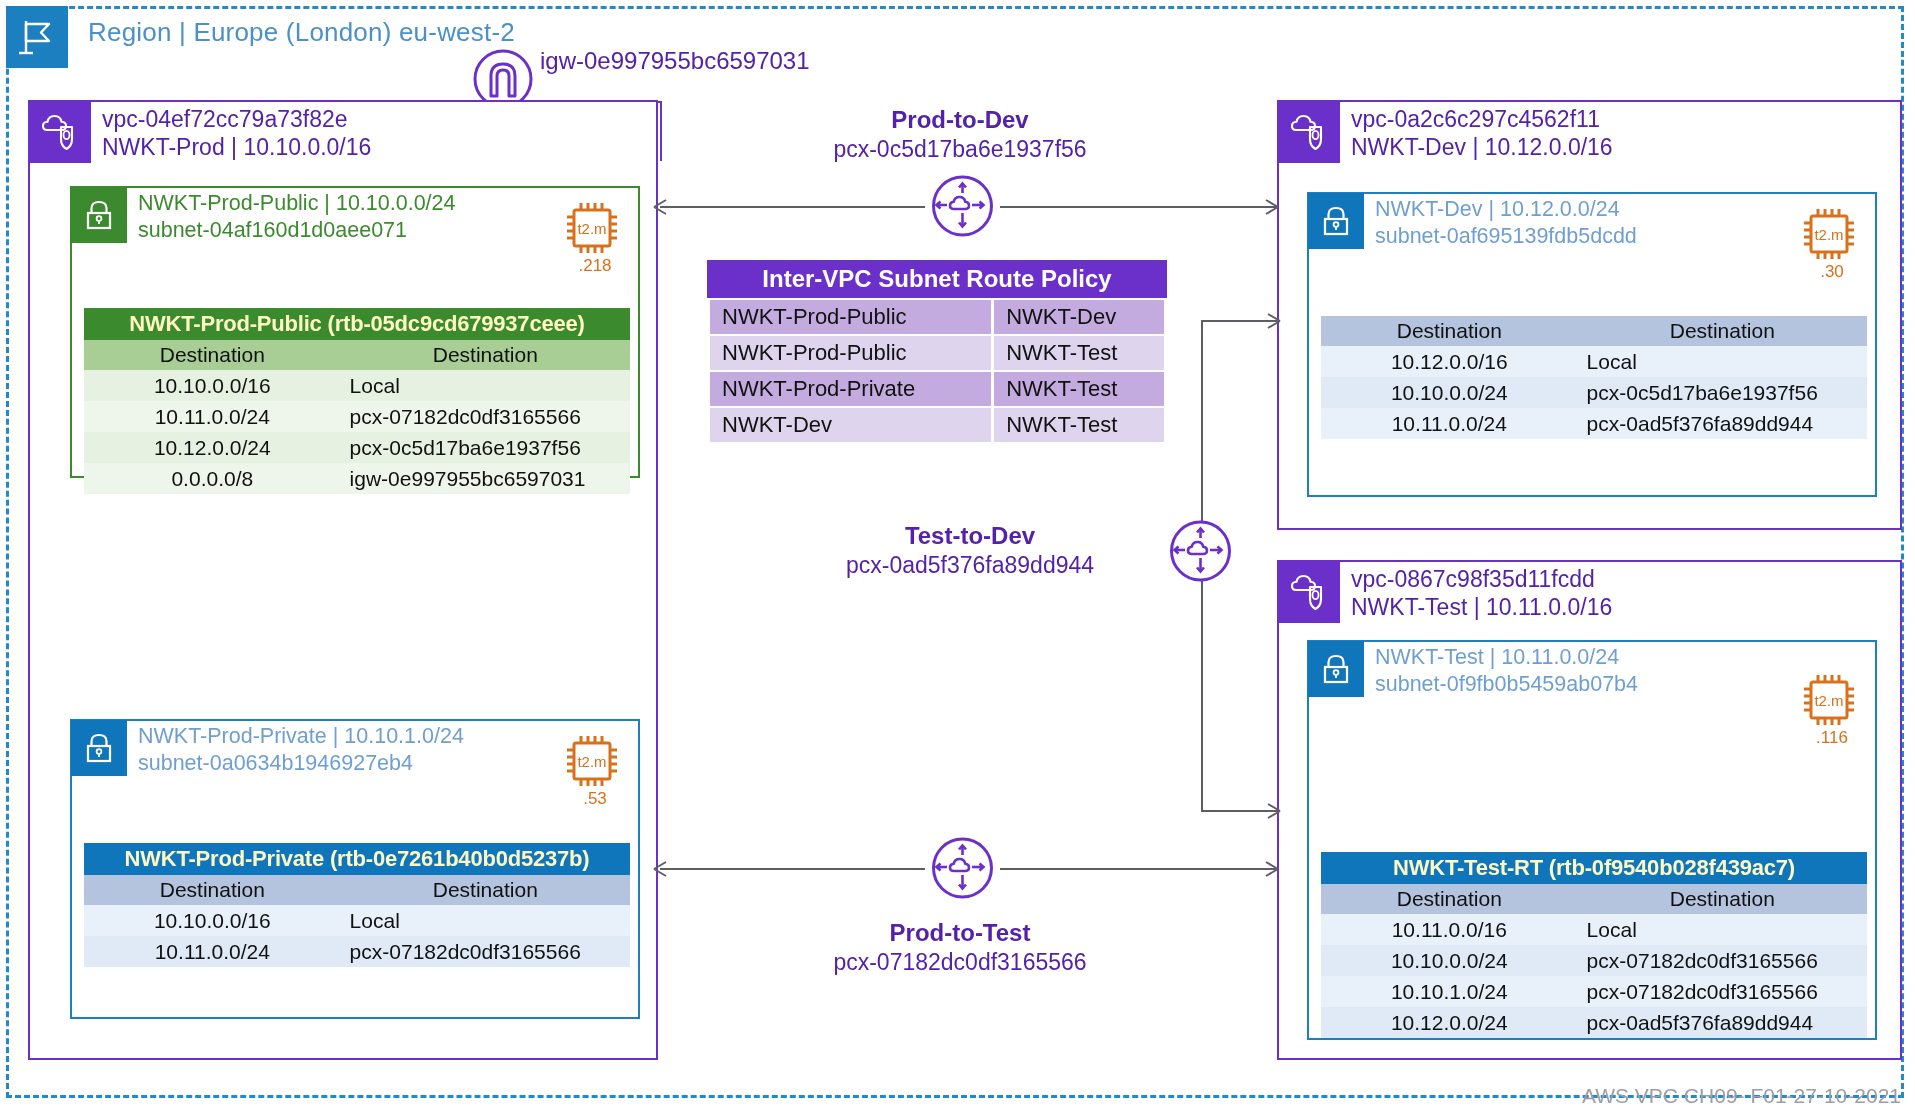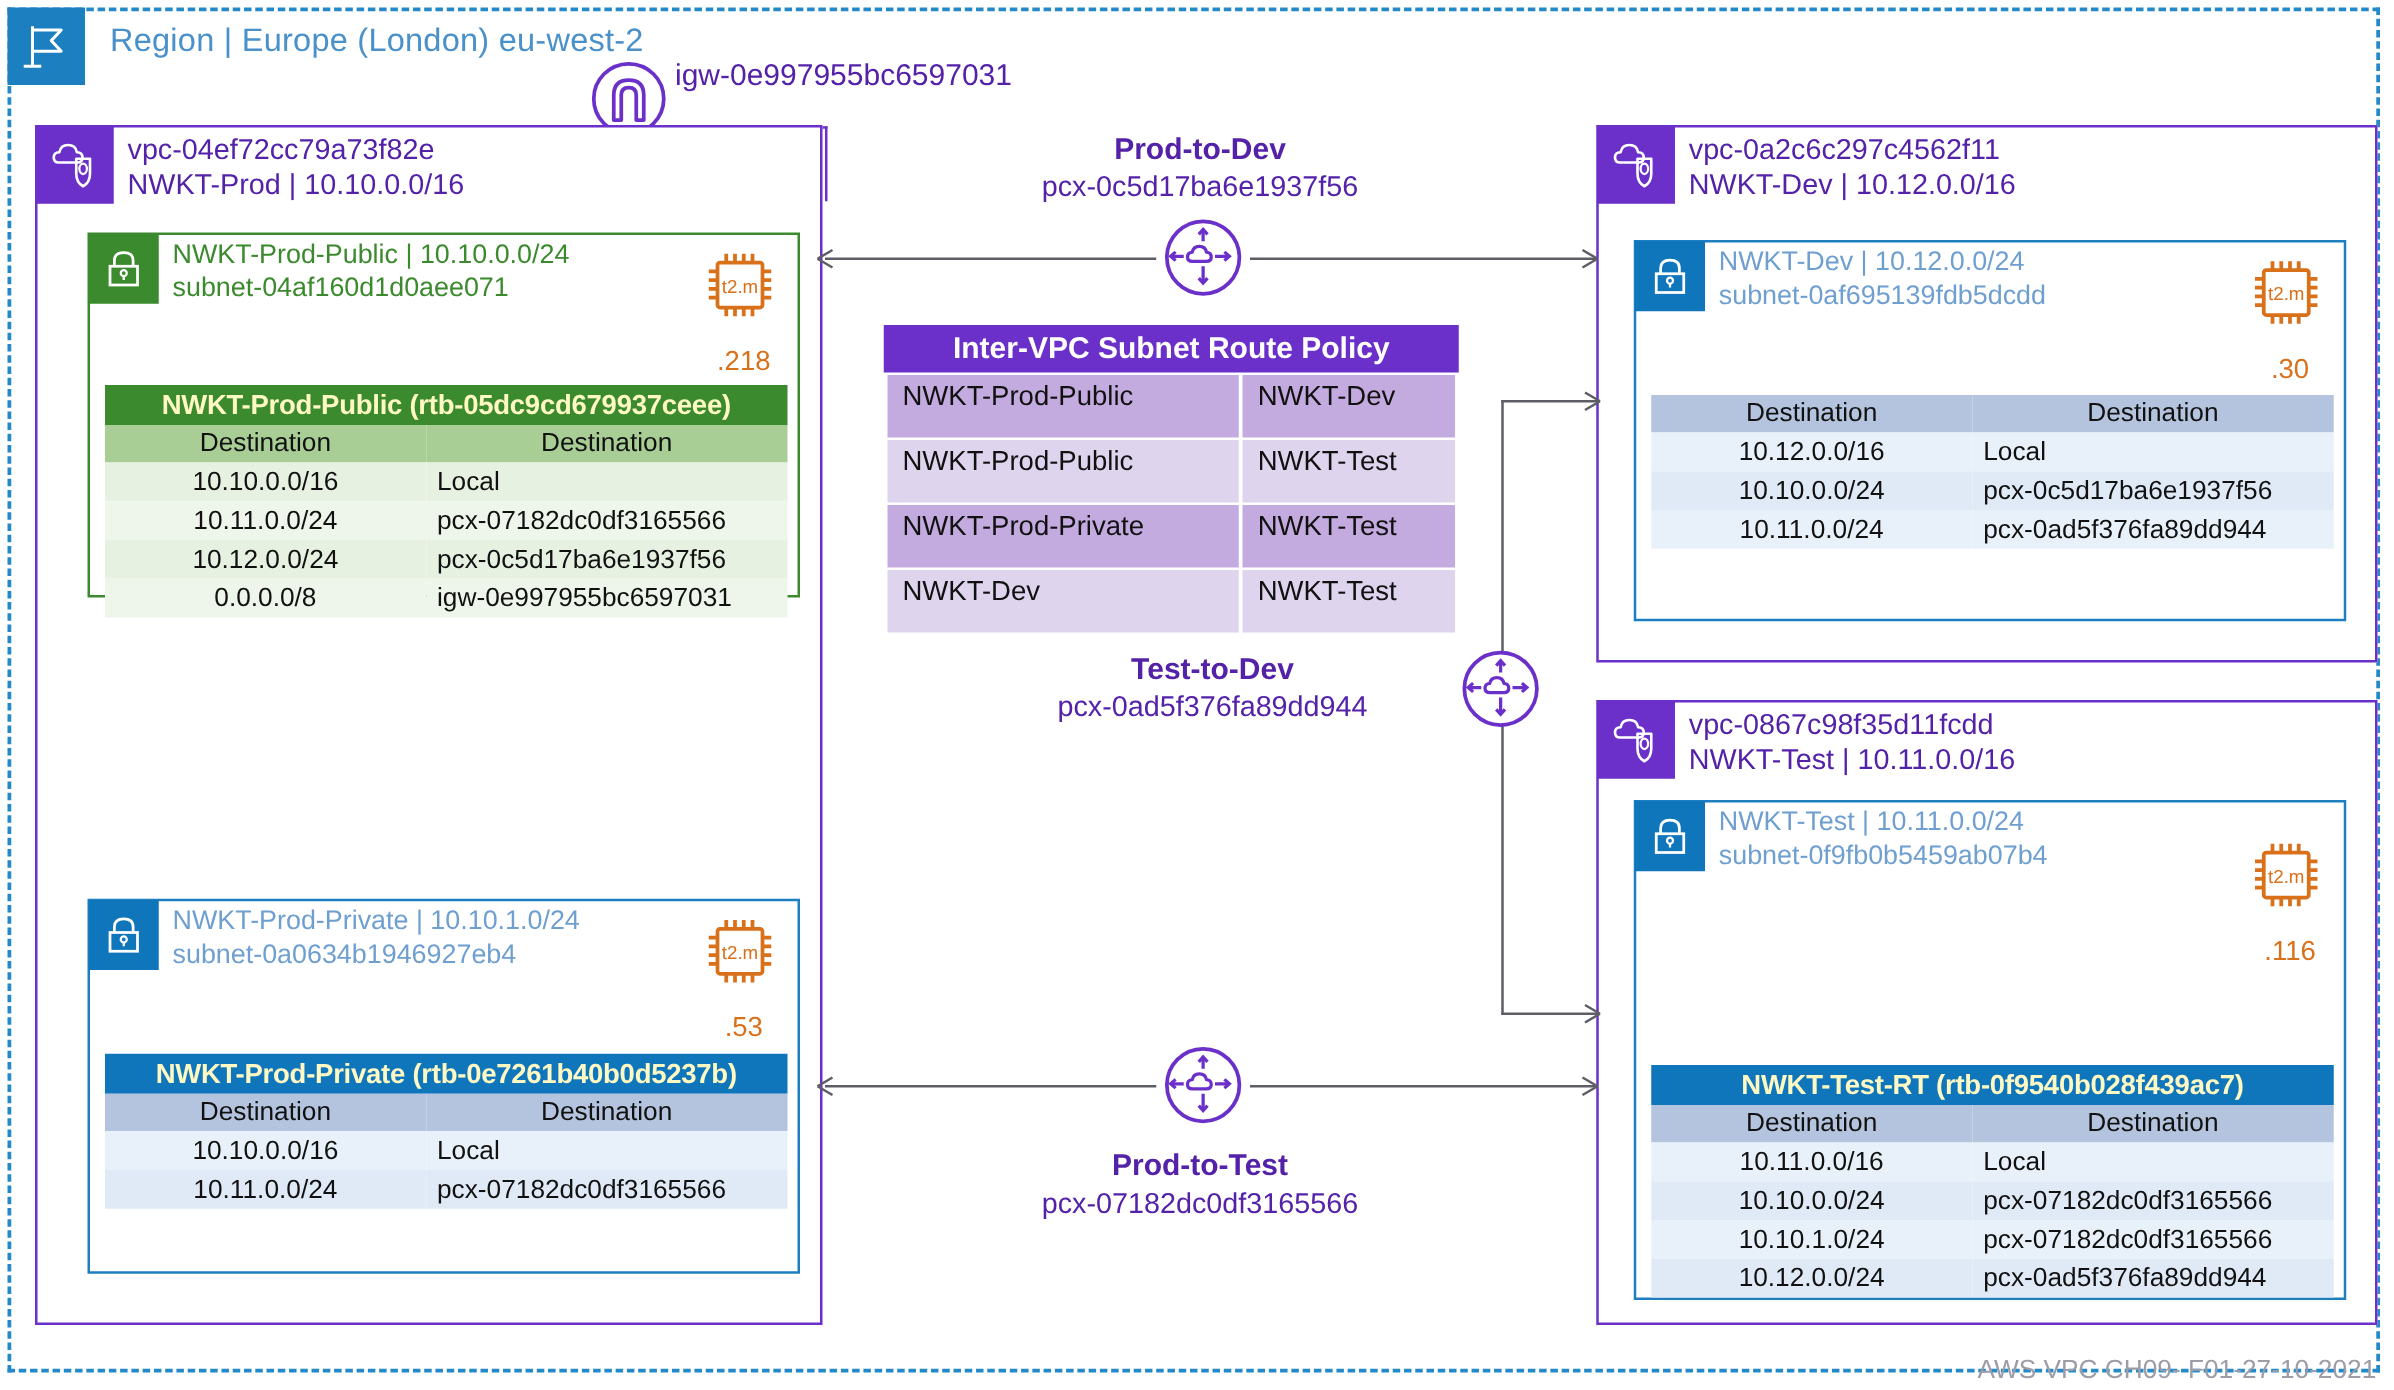--- a/index.html
+++ b/index.html
@@ -27,21 +27,21 @@
   .sn-badge{position:absolute;left:-1px;top:-1px;width:56px;height:56px;display:flex;
     align-items:center;justify-content:center;}
   .sn-badge.green{background:#3c8a2e;}
   .sn-badge.blue{background:#1076bc;}
   .sn-text{position:absolute;left:66px;top:2px;font-size:21.5px;line-height:1.25;}
   .sn-text.green{color:#3c8a2e;}
   .sn-text.blue{color:#6f9fd0;}
 
   
   .chip{position:absolute;width:60px;height:60px;}
-  .chip-label{position:absolute;font-size:22px;color:#d9701a;text-align:center;width:70px;margin-top:20px;}
+  .chip-label{position:absolute;font-size:17px;color:#d9701a;text-align:center;width:70px;}
 
   
   .rt{position:absolute;box-sizing:border-box;}
   .rt-title{font-size:22px;color:#fef9c3;font-weight:bold;padding:3px 6px;white-space:nowrap;
     text-align:center;letter-spacing:-.2px;}
   .rt table{border-collapse:collapse;width:100%;table-layout:fixed;}
   .rt th{font-size:21px;font-weight:normal;color:#111;padding:3px 0;text-align:center;}
   .rt td{font-size:21px;color:#111;padding:3.5px 0;}
   .rt td.dst{text-align:center;}
   .rt td.tgt{text-align:left;padding-left:9px;}
@@ -56,21 +56,21 @@
   .rt.blue tr td{background:#e8f1fa;}
   .rt.blue tr:nth-child(even) td{background:#dfeaf6;}
   .rt th.c1,.rt td.c1{width:47%;}
   .rt th.c2,.rt td.c2{width:53%;}
 
   
   .policy{position:absolute;}
   .policy-title{background:#6b30c9;color:#fff;font-weight:bold;font-size:24px;text-align:center;
     padding:5px 0;}
   .policy table{border-collapse:separate;border-spacing:3px 2px;width:100%;table-layout:fixed;}
-  .policy td{font-size:22px;color:#111;padding:4px 0 20px 12px;}
+  .policy td{font-size:22px;color:#111;padding:4px 0 4px 12px;}
   .policy tr:nth-child(odd) td{background:#c3abdf;}
   .policy tr:nth-child(even) td{background:#ded4ee;}
   .policy td.a{width:63%;}
   .policy td.b{width:37%;}
 
   
   .peer-label{position:absolute;text-align:center;color:#5422a8;line-height:1.25;}
   .peer-label .nm{font-weight:bold;font-size:24px;display:block;margin-top:10px;}
   .peer-label .id{font-size:23px;display:block;}
   .igw-label{position:absolute;color:#5422a8;font-size:24px;}

